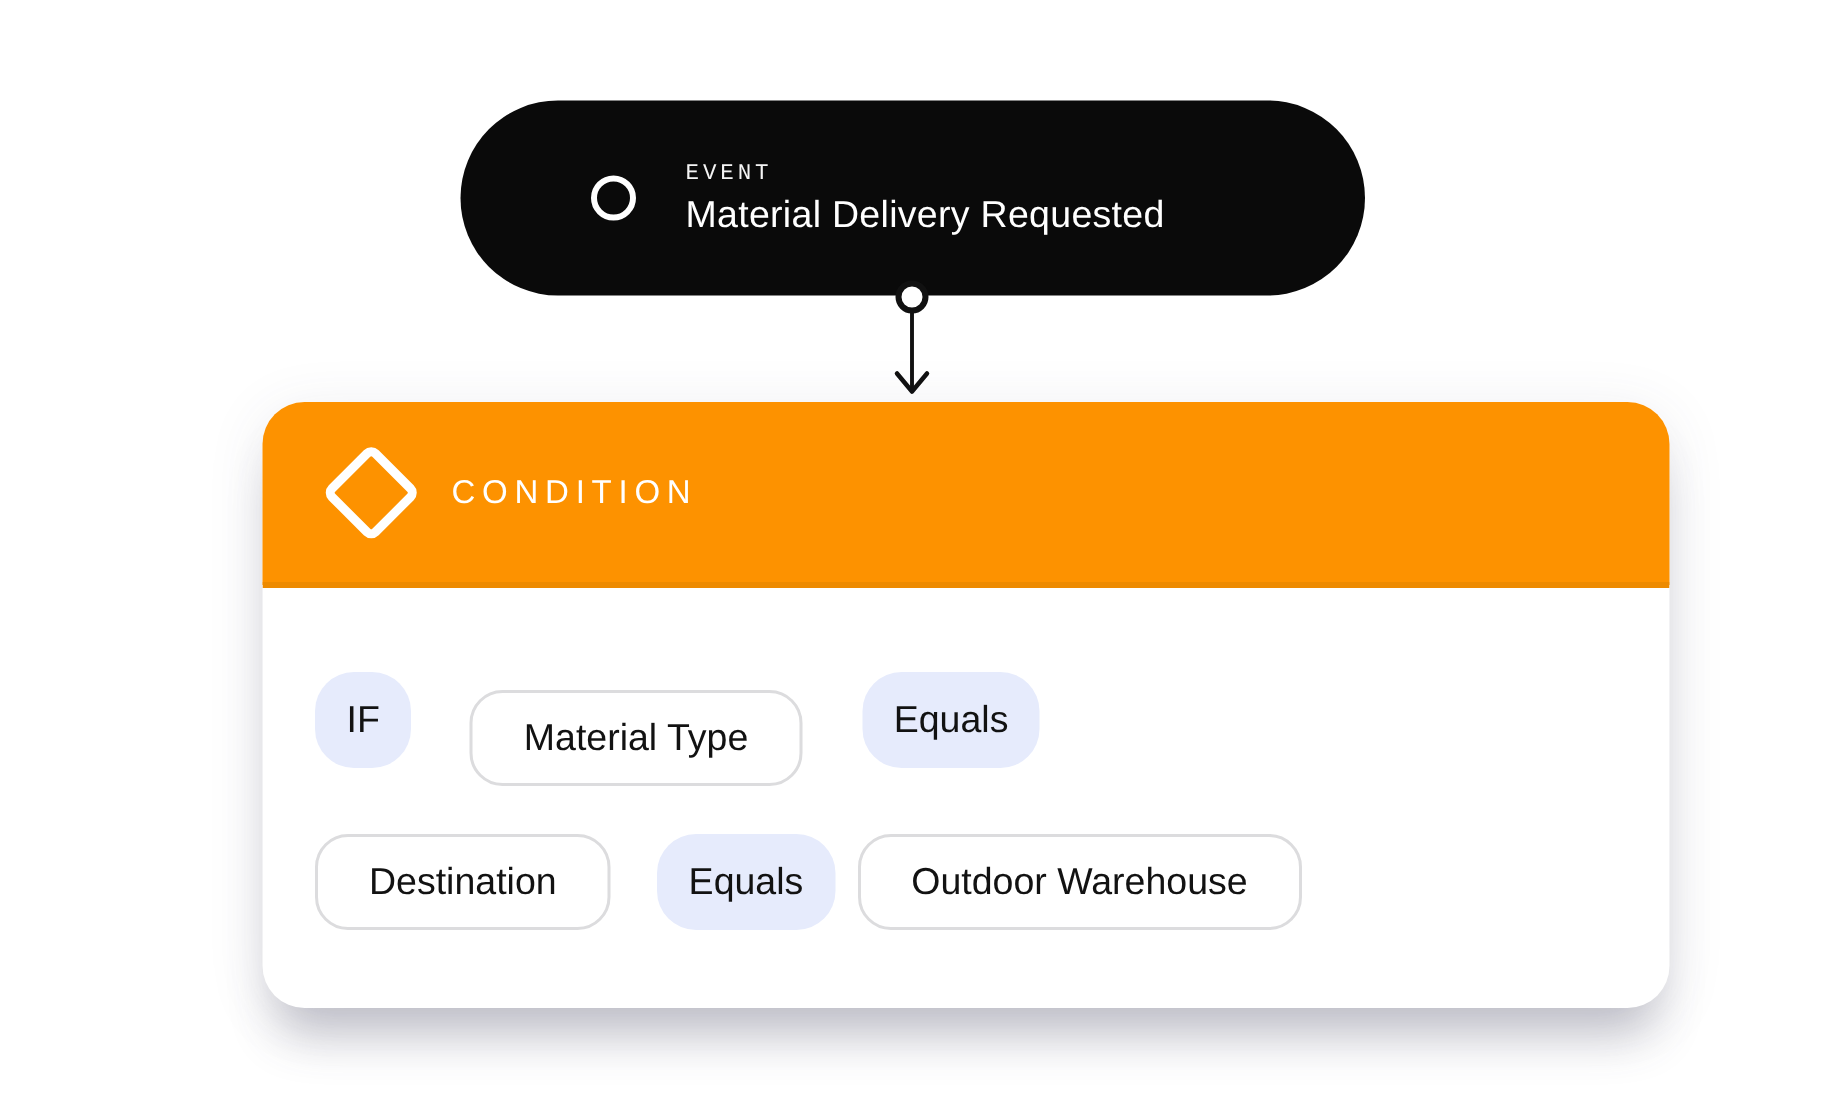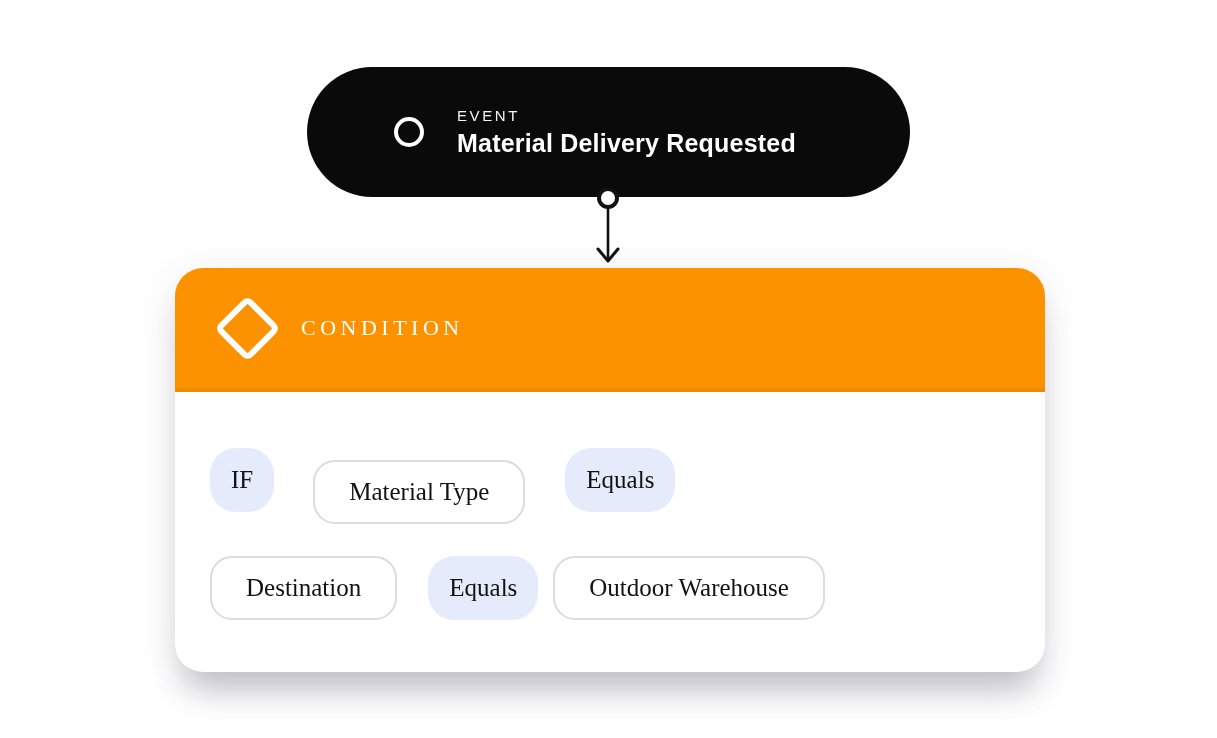--- a/index.html
+++ b/index.html
@@ -40,40 +40,40 @@
     border-radius:50%;
     flex:0 0 auto;
     margin-right:33px;
   }
   .event-text{display:flex;flex-direction:column;}
   .event-label{
     font-size:15px;font-weight:500;
     letter-spacing:2.6px;
     margin-bottom:5px;
     color:#f4f4f4;
+    font-family:Liberation Mono, monospace;
   }
   .event-title{
-    font-size:25px;font-weight:700;
+    font-size:25px;font-weight:400;
     letter-spacing:0.2px;
   }
 
   
   .connector{
     position:absolute;left:588px;top:185px;
     width:40px;height:84px;
   }
 
   
   .condition-card{
     position:absolute;left:175px;top:268px;
-    width:870px;height:404px;
+    width:938px;height:404px;
     background:#ffffff;
     border-radius:28px;
     box-shadow:0 28px 32px -10px rgba(70,70,95,0.30), 0 6px 38px rgba(70,70,95,0.10);
-    font-family:Liberation Serif, serif;
   }
   .condition-header{
     height:124px;
     background:var(--header-bg);
     border-bottom:4px solid var(--header-border);
     border-radius:28px 28px 0 0;
     display:flex;align-items:center;
     padding-left:38px;
   }
   .diamond-box{

